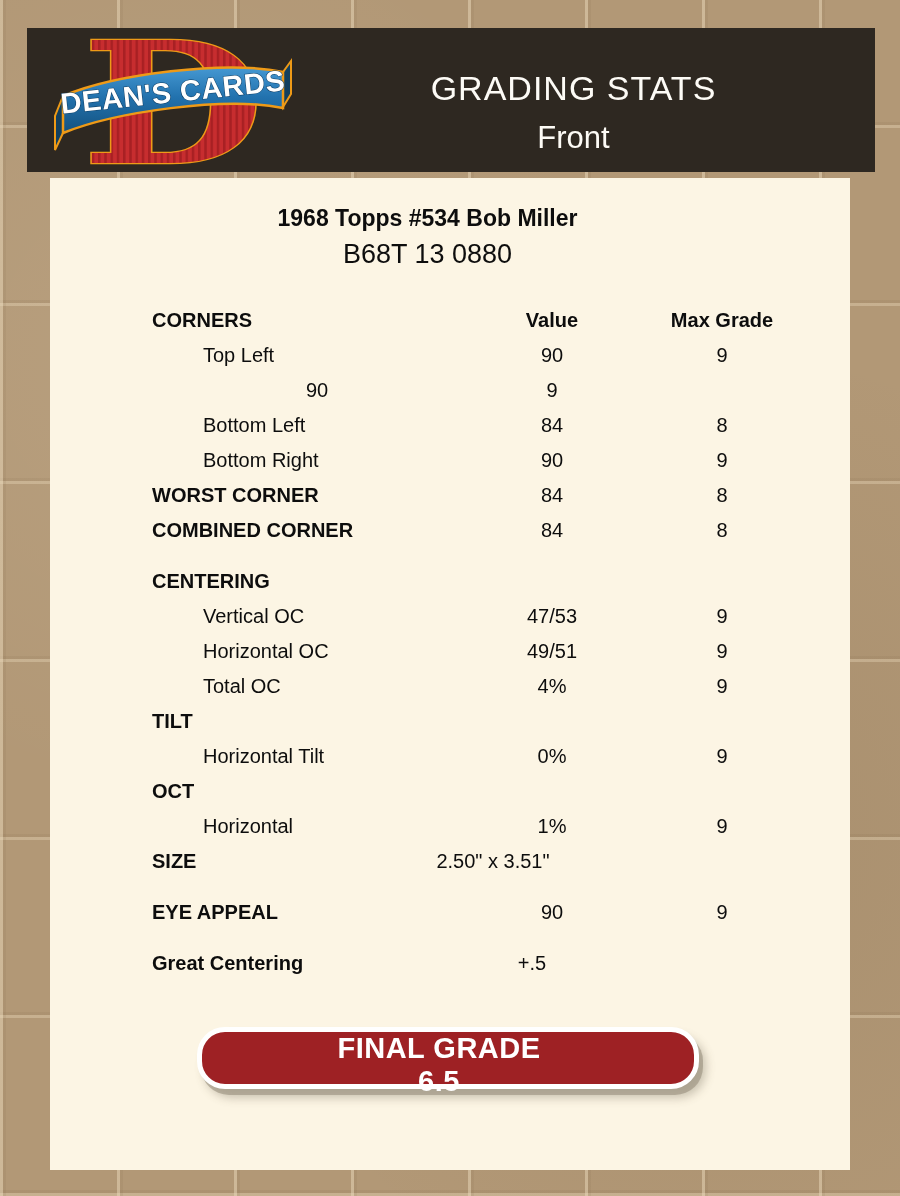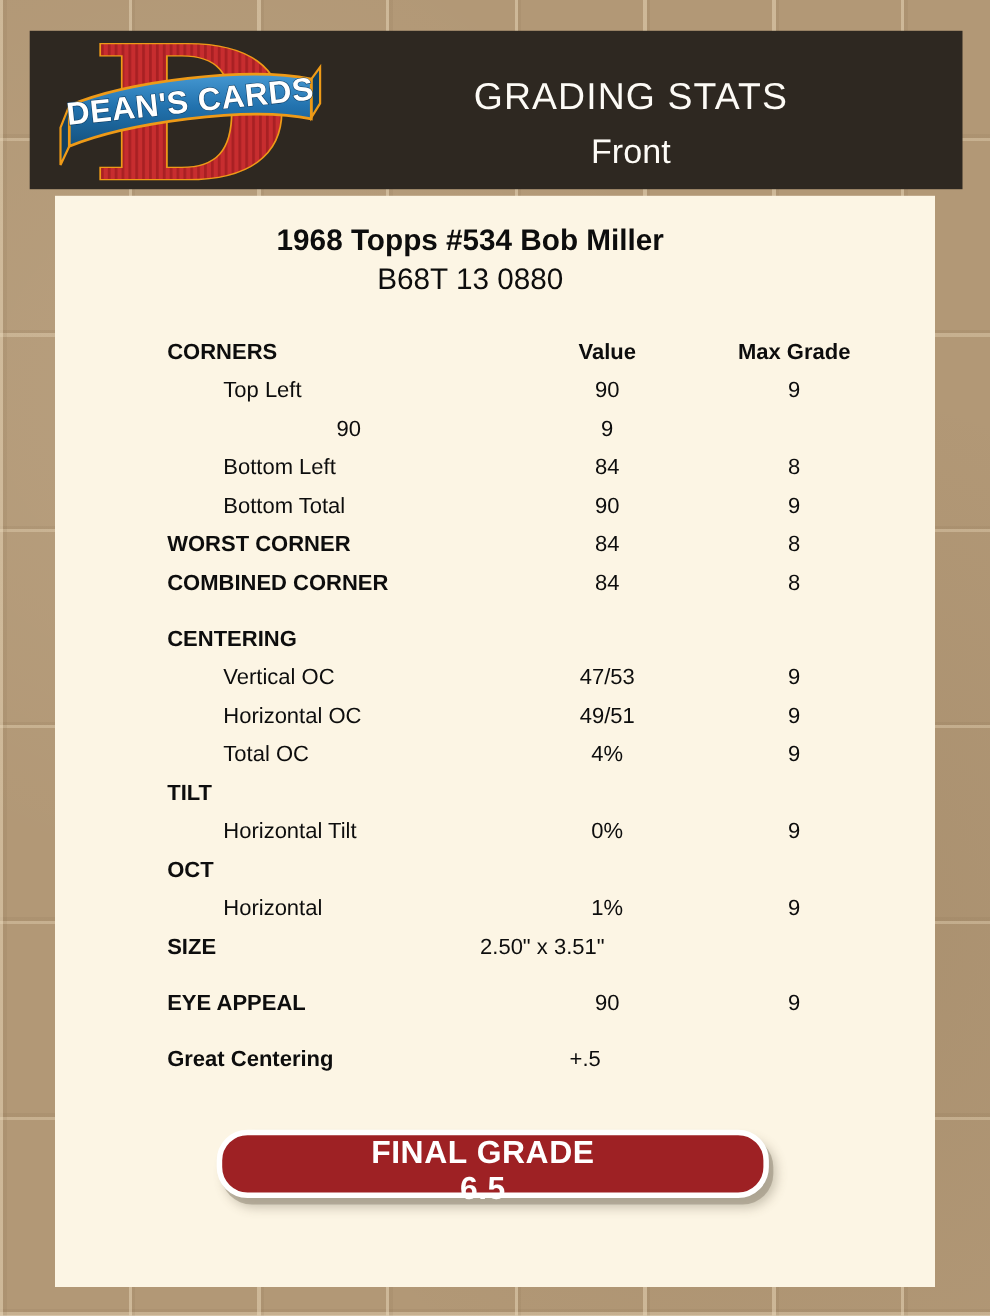--- a/index.html
+++ b/index.html
@@ -20,21 +20,21 @@
   }
   .logo{position:absolute;left:26px;top:4px;width:240px;height:140px;}
   .header-text{position:absolute;left:300px;right:55px;top:36px;text-align:center;color:#fdfbf6;}
   .header-title{font-size:34px;line-height:48px;letter-spacing:1px;font-weight:normal;}
   .header-subtitle{font-size:31px;line-height:40px;margin-top:6px;font-weight:normal;}
   .panel{
     position:absolute;left:50px;top:178px;width:800px;height:992px;
     background:var(--panel-bg,#fcf5e4);
   }
   .card-head{padding-top:22px;padding-right:45px;text-align:center;color:#0d0d0d;}
-  .card-title{font-size:27px;font-weight:bold;line-height:36px;}
+  .card-title{font-size:23px;font-weight:bold;line-height:36px;}
   .card-serial{font-size:27px;line-height:37px;}
   .gtable{margin-top:30px;padding-left:102px;font-size:20px;color:#0d0d0d;}
   .trow{display:grid;grid-template-columns:330px 140px 200px;height:35px;align-items:center;}
   .trow.gap{margin-top:16px;}
   .cell{white-space:nowrap;}
   .cell.value,.cell.max{text-align:center;}
   .trow.bold .cell.label{font-weight:bold;}
   .trow.head .cell{font-weight:bold;}
   .trow.indent .cell.label{padding-left:51px;}
   .cell.value.shift-size{position:relative;left:-59px;}
@@ -99,21 +99,21 @@
       <div class="trow indent">
         <div class="cell value">90</div>
         <div class="cell max">9</div>
       </div>
       <div class="trow indent">
         <div class="cell label">Bottom Left</div>
         <div class="cell value">84</div>
         <div class="cell max">8</div>
       </div>
       <div class="trow indent">
-        <div class="cell label">Bottom Total</div>
+        <div class="cell label">Bottom Right</div>
         <div class="cell value">90</div>
         <div class="cell max">9</div>
       </div>
       <div class="trow bold">
         <div class="cell label">WORST CORNER</div>
         <div class="cell value">84</div>
         <div class="cell max">8</div>
       </div>
       <div class="trow bold">
         <div class="cell label">COMBINED CORNER</div>

